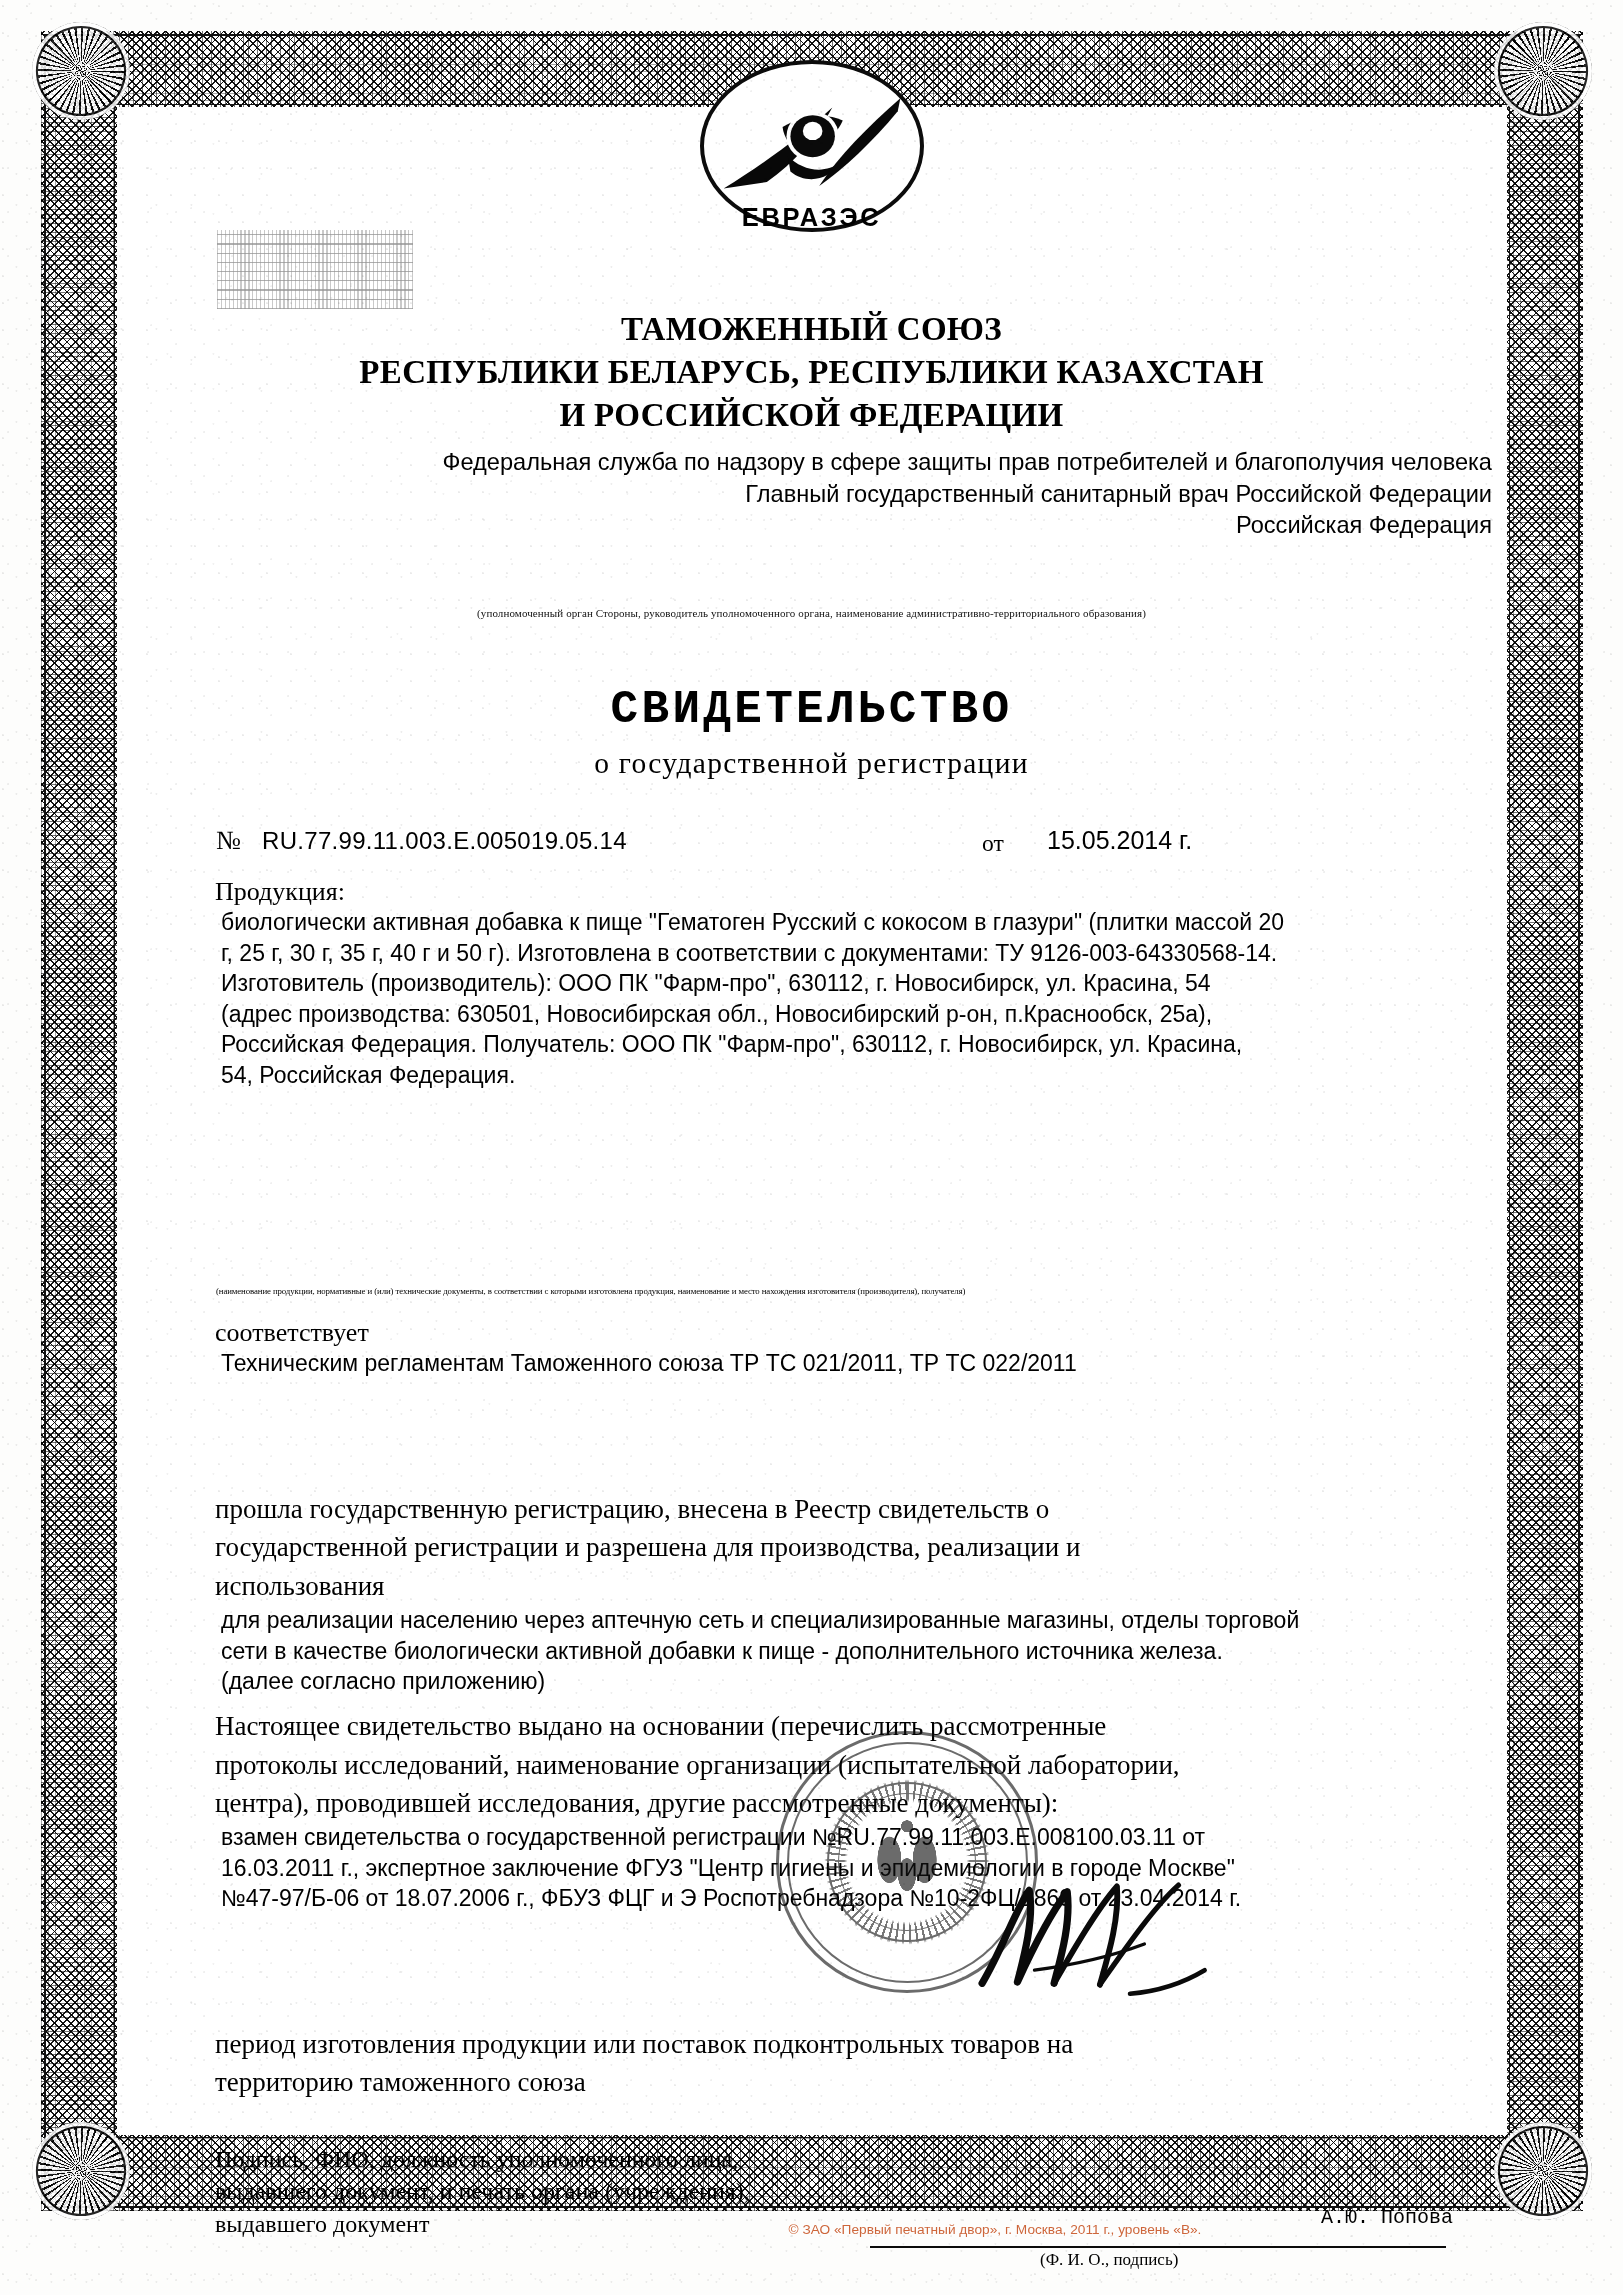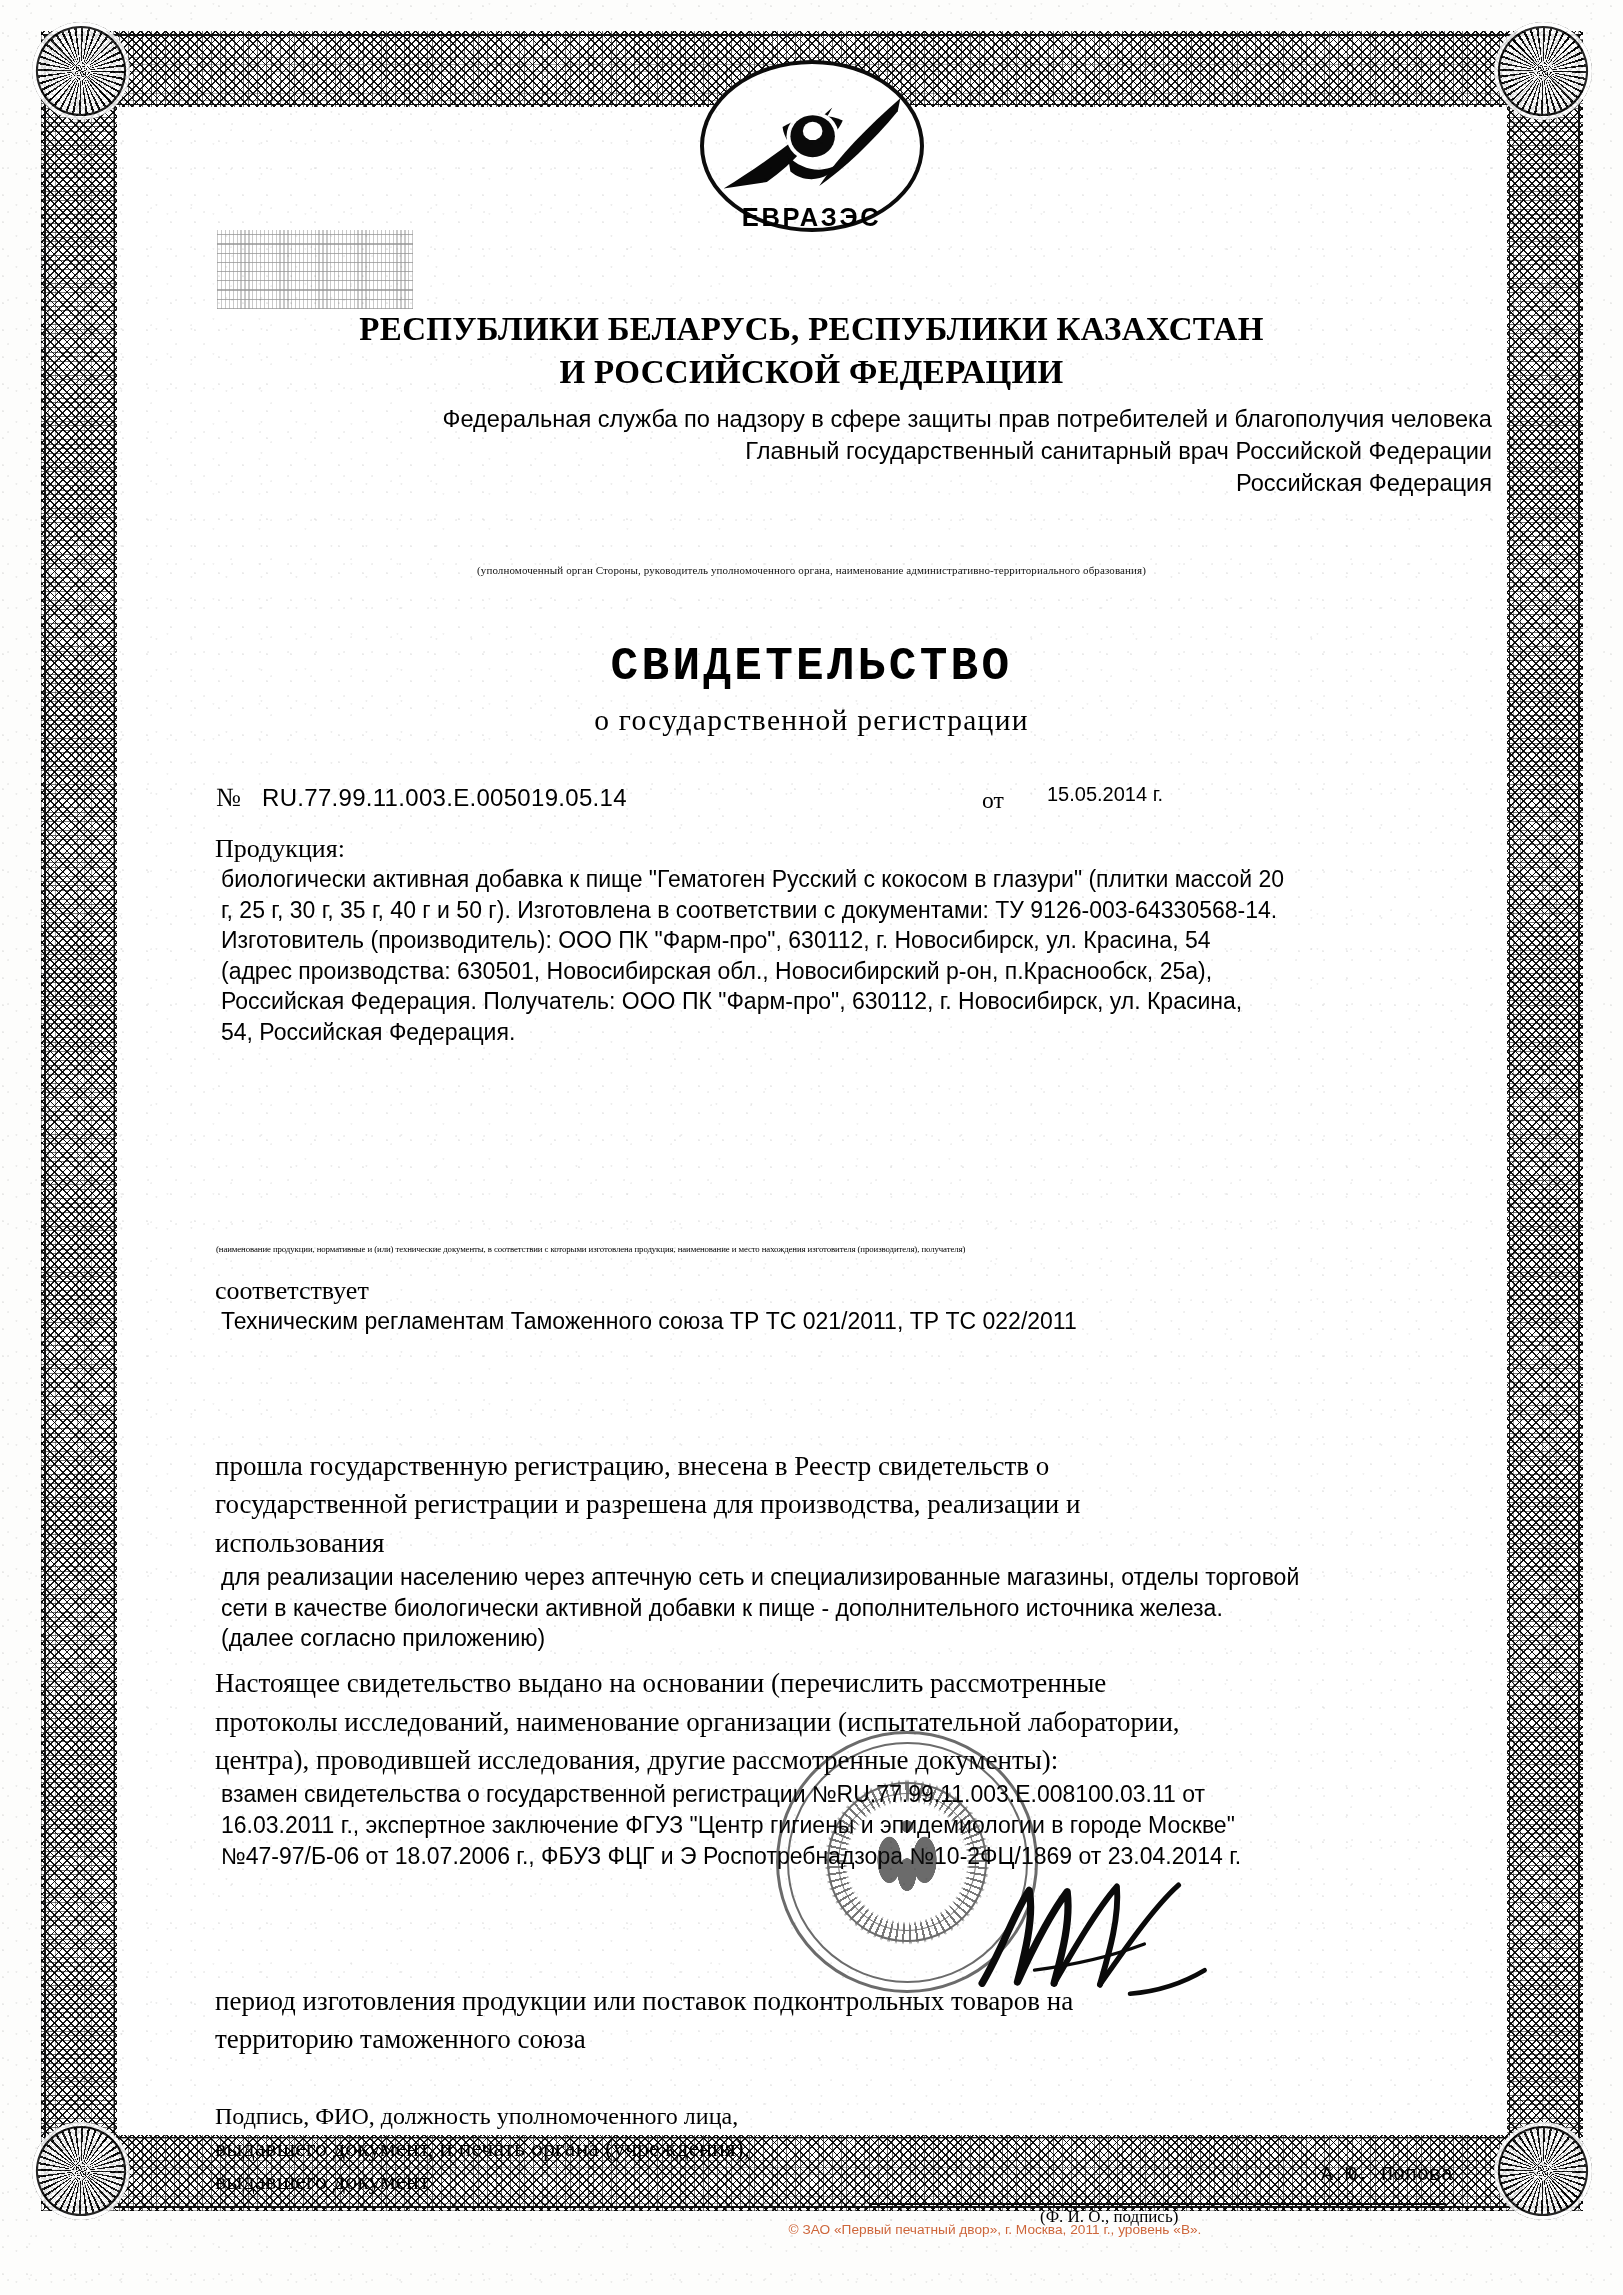--- a/index.html
+++ b/index.html
@@ -197,21 +197,21 @@
     position: absolute; left: 131px; top: 6.5px;
     font-size: 24px; letter-spacing: 0.3px;
   }
   .numrow .lbl-ot {
     position: absolute; left: 851px; top: 9.2px;
     font-family: "Liberation Serif", serif;
     font-size: 23.6px;
   }
   .numrow .regdate {
     position: absolute; left: 916px; top: 5.2px;
-    font-size: 20px;
+    font-size: 25px;
   }
 
   .field-label-serif {
     font-family: "Liberation Serif", serif;
     font-size: 26px;
     margin-left: 84px;
   }
 
   .filled-sans {
     font-family: "Liberation Sans", sans-serif;
@@ -369,20 +369,21 @@
     <div class="emblem-text">ЕВРАЗЭС</div>
   </div>
 
   <div class="microtext-block"></div>
 
   <div class="content">
 
     <div style="height:308px"></div>
 
     <div class="title-major">
+      <span class="ln">ТАМОЖЕННЫЙ СОЮЗ</span>
       <span class="ln">РЕСПУБЛИКИ БЕЛАРУСЬ, РЕСПУБЛИКИ КАЗАХСТАН</span>
       <span class="ln">И РОССИЙСКОЙ ФЕДЕРАЦИИ</span>
     </div>
 
     <div class="gap-sm"></div>
 
     <div class="subtitle-sans">
       <div>Федеральная служба по надзору в сфере защиты прав потребителей и благополучия человека</div>
       <div>Главный государственный санитарный врач Российской Федерации</div>
       <div>Российская Федерация</div>

